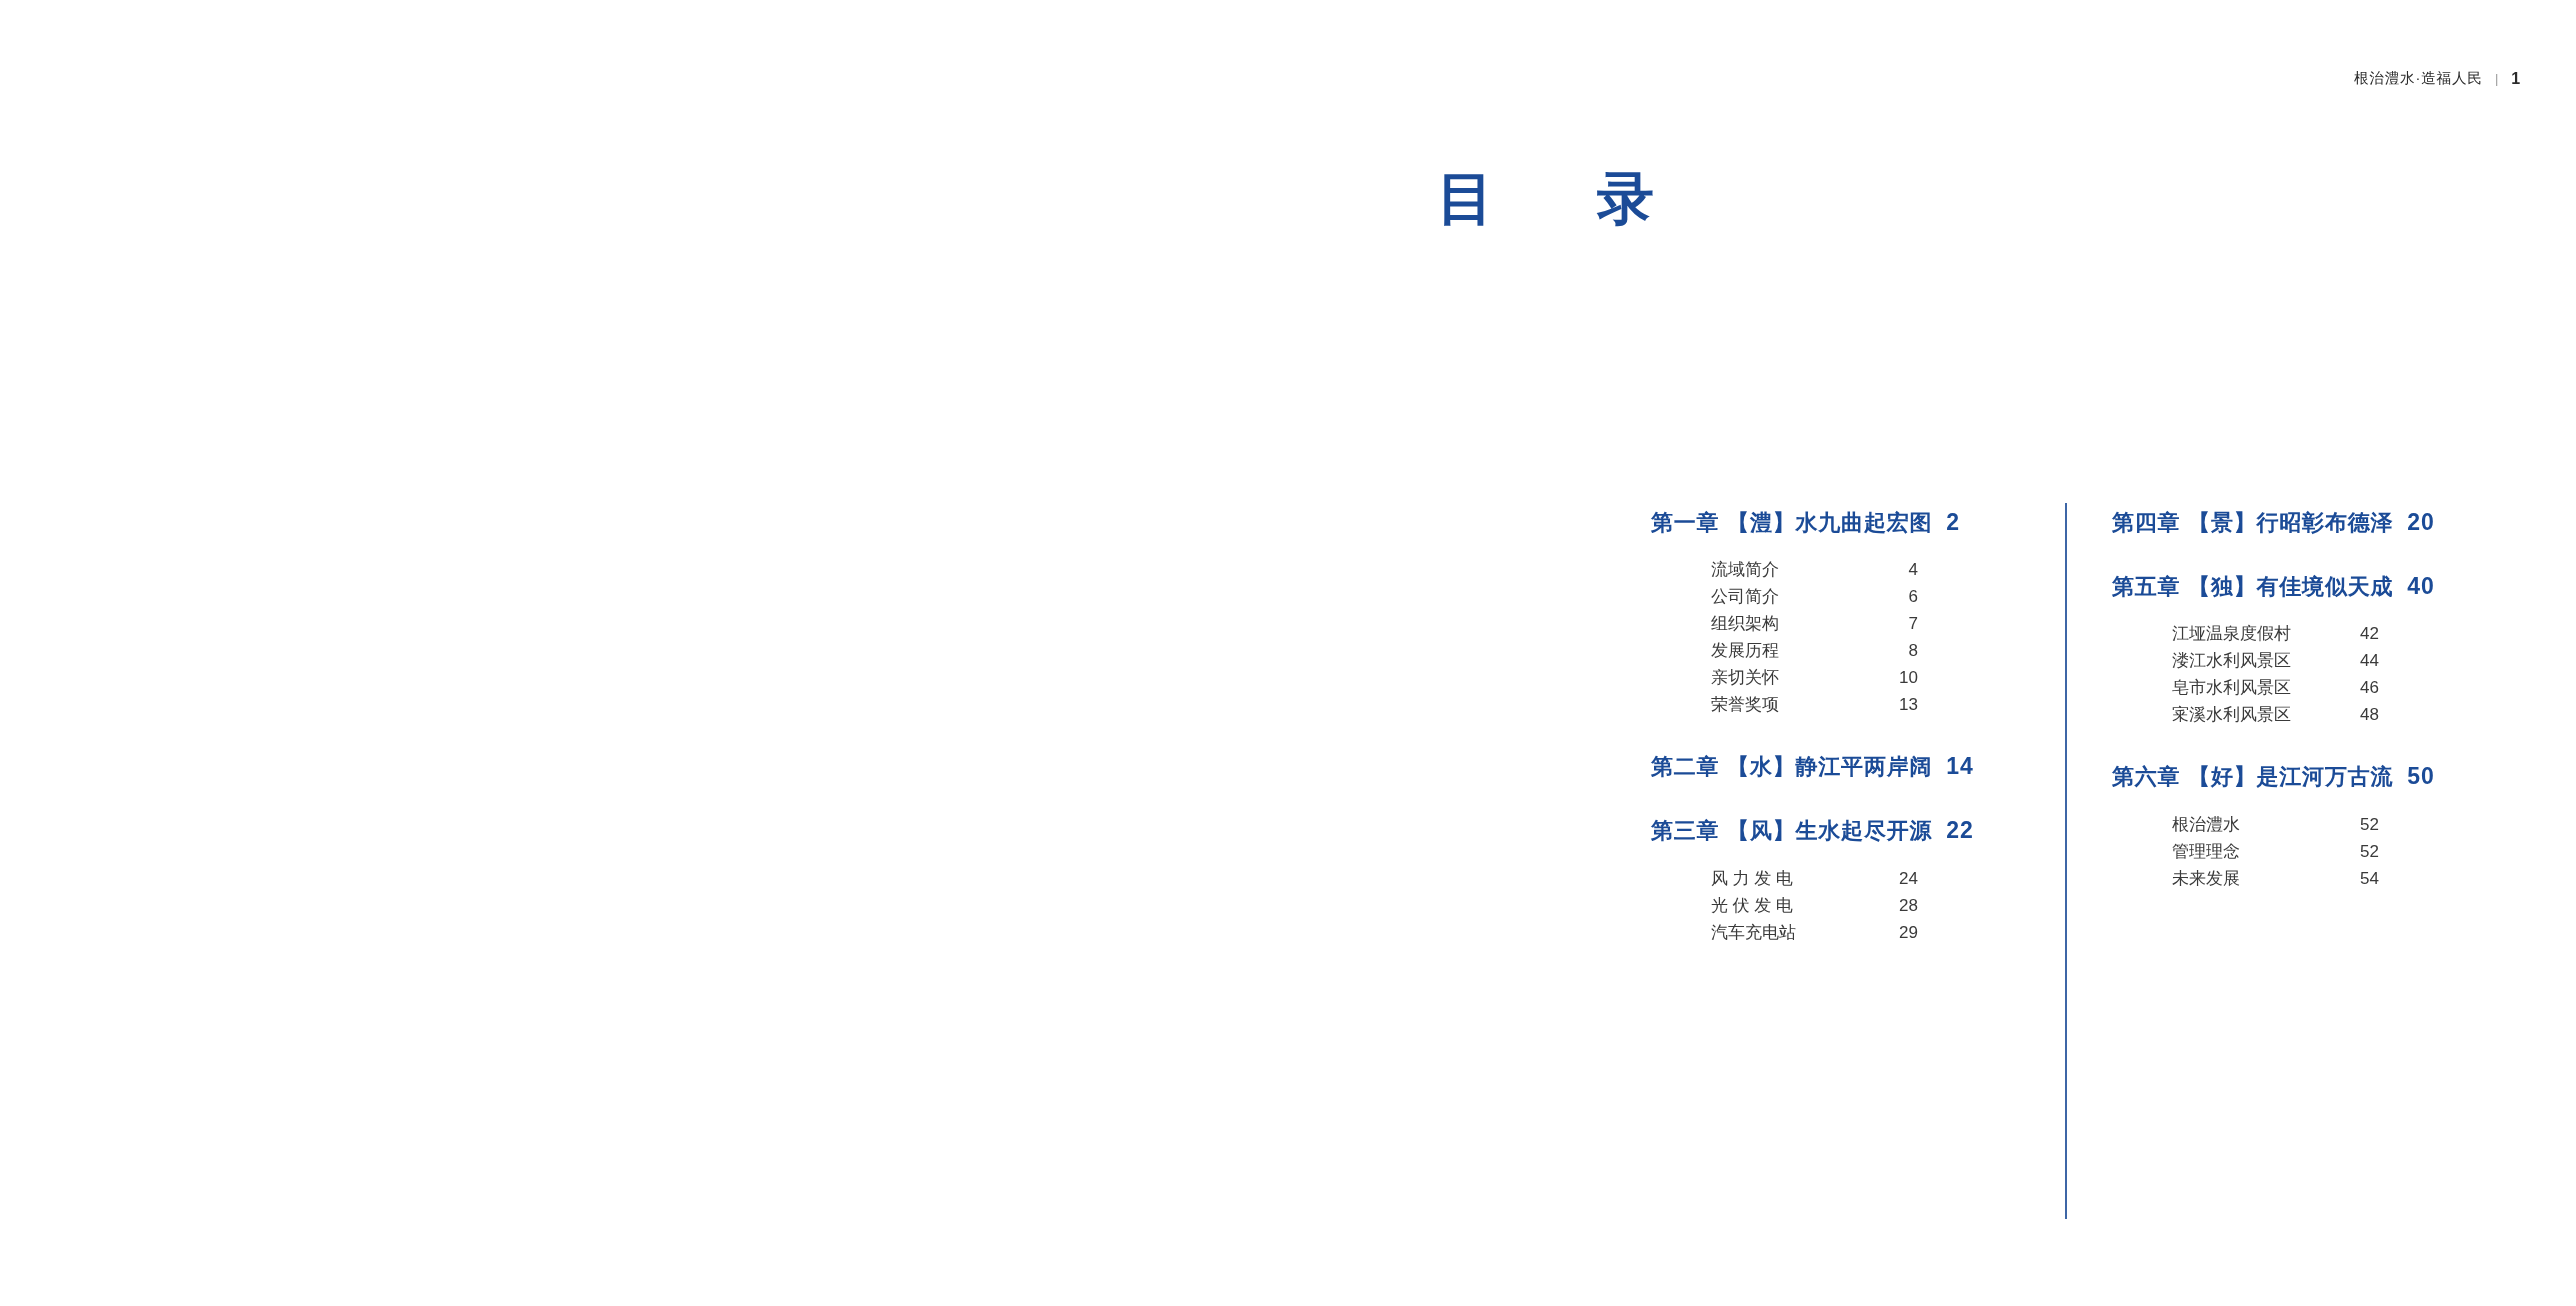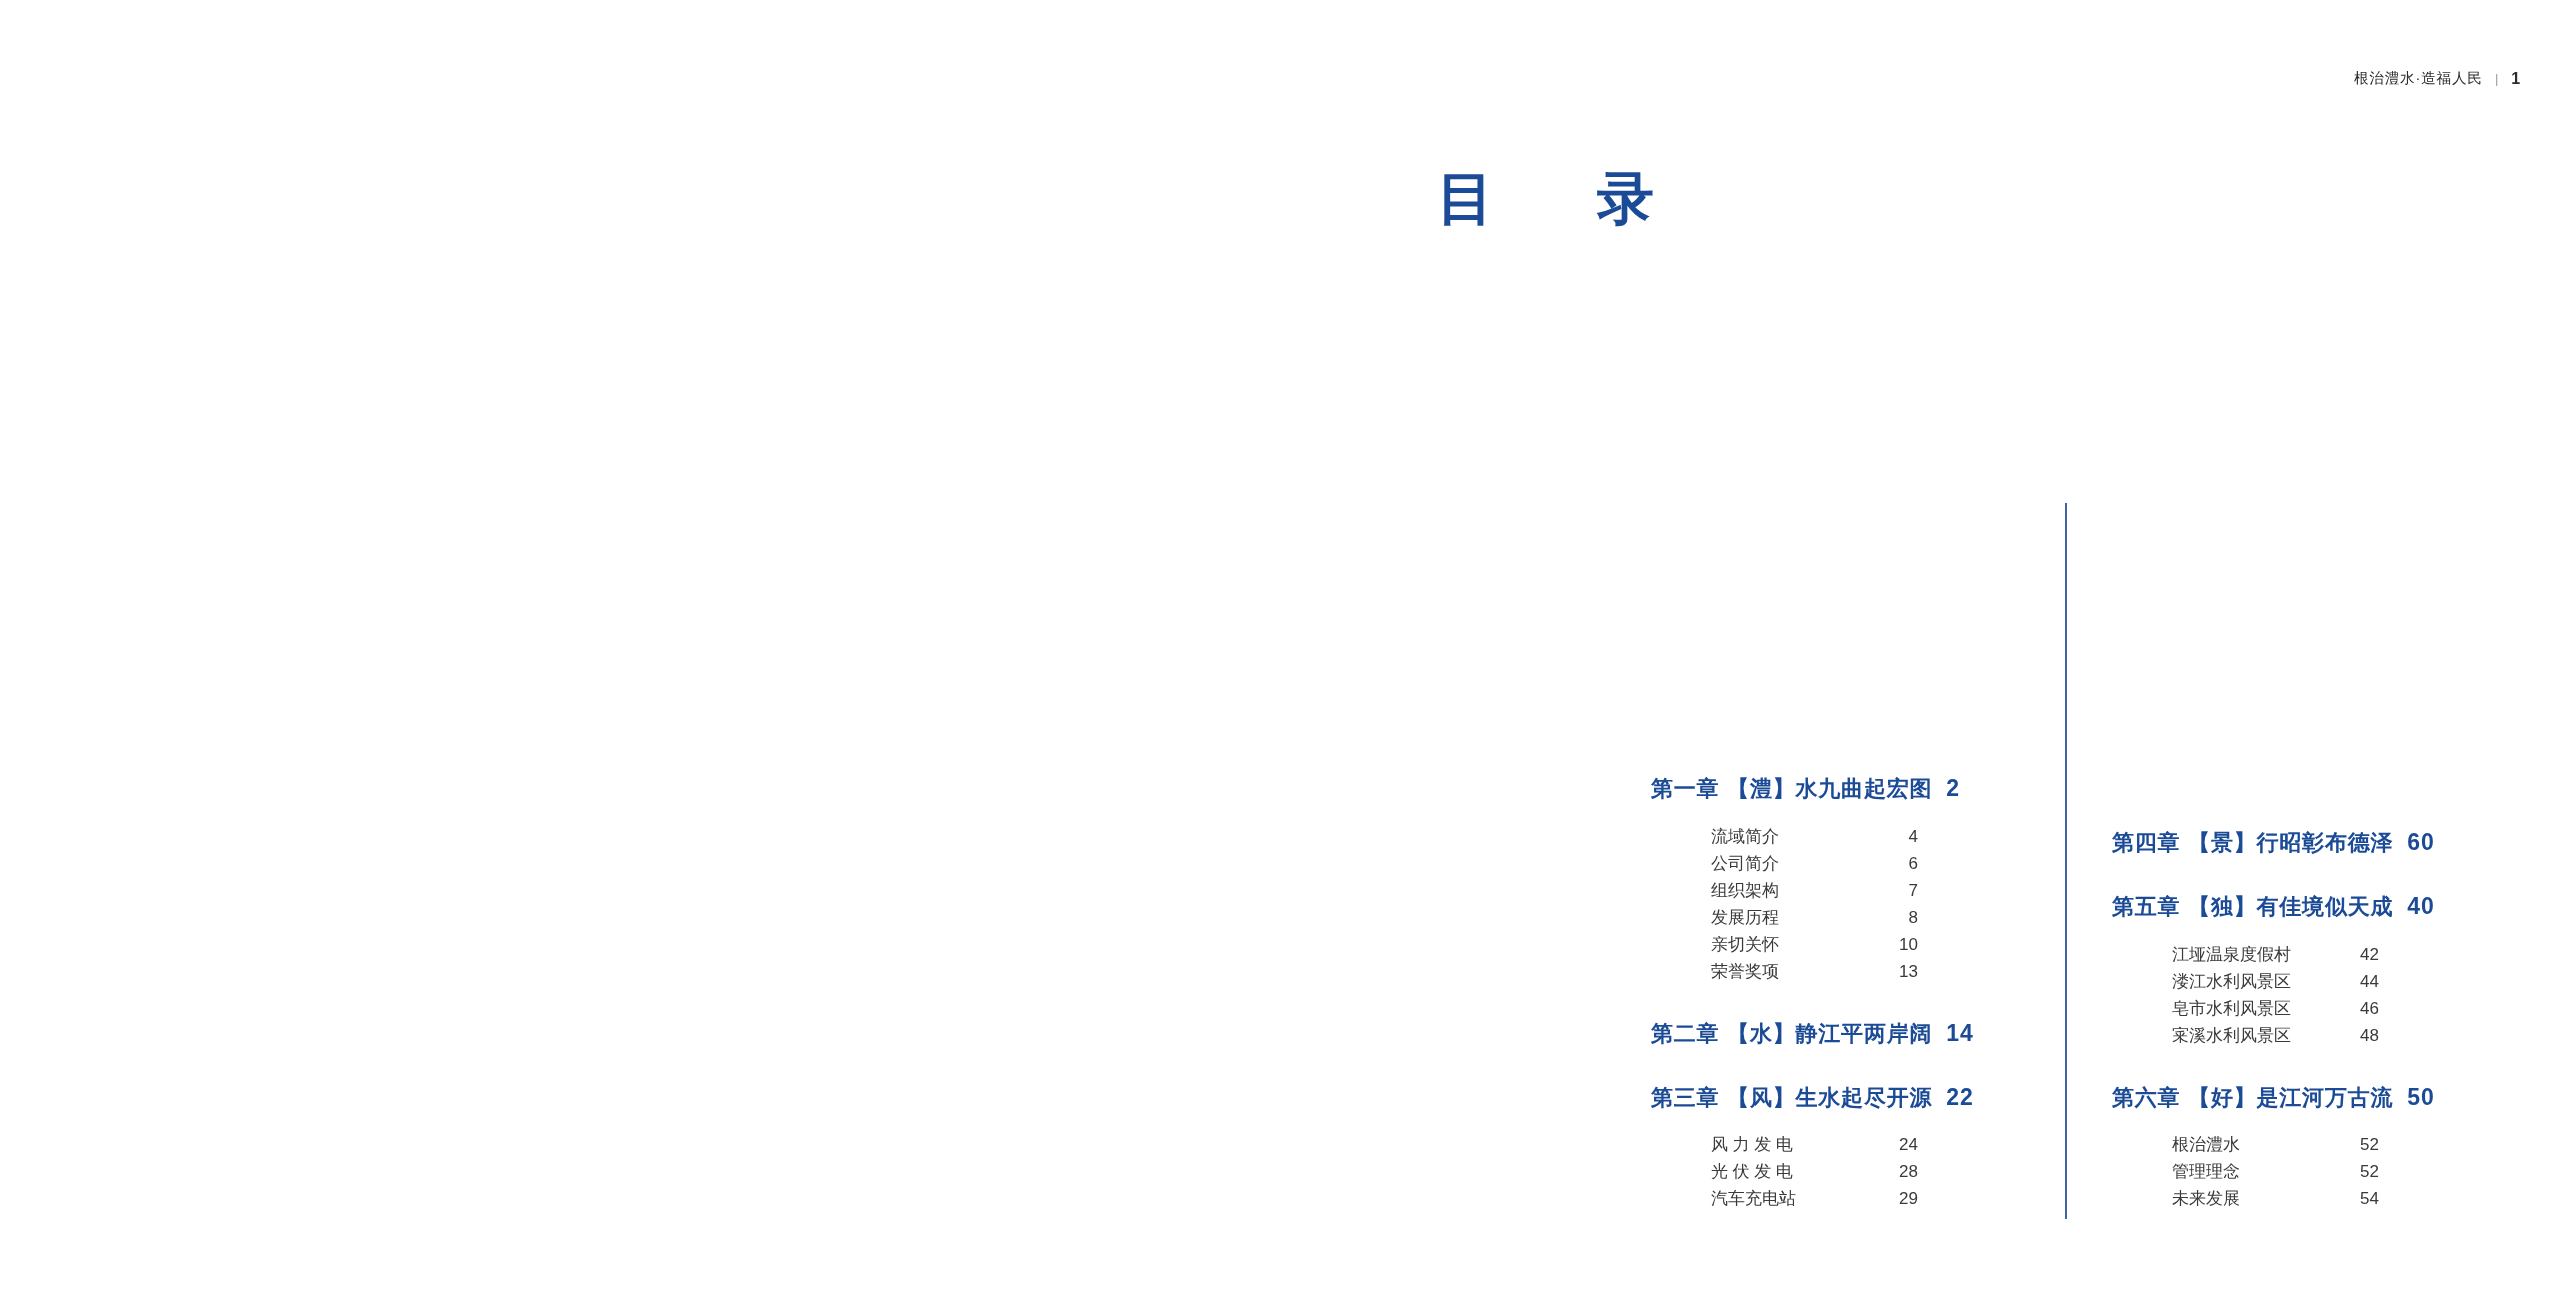--- a/index.html
+++ b/index.html
@@ -56,26 +56,25 @@
     color: #1b4b97;
     letter-spacing: 23px;
     line-height: 1;
     white-space: nowrap;
   }
 
   
   .columns {
     position: absolute;
     left: 1651px;
-    top: 483px;
+    top: 508px;
     width: 860px;
     height: 729px;
     display: flex;
     gap: 0;
-    align-items: flex-end;
   }
   .col {
     position: relative;
     width: 369px;
     box-sizing: border-box;
   }
   .col.right {
     margin-left: 92px;
   }
   
@@ -229,21 +228,21 @@
       </div>
 
     </div>
 
     <div class="col right">
 
       <div class="chapter-block">
         <div class="chapter-head">
           <span class="ch-no">第四章</span>
           <span class="ch-name">【景】行昭彰布德泽</span>
-          <span class="ch-page">60</span>
+          <span class="ch-page">20</span>
         </div>
       </div>
 
       <div class="chapter-block">
         <div class="chapter-head">
           <span class="ch-no">第五章</span>
           <span class="ch-name">【独】有佳境似天成</span>
           <span class="ch-page">40</span>
         </div>
         <div class="entries">

